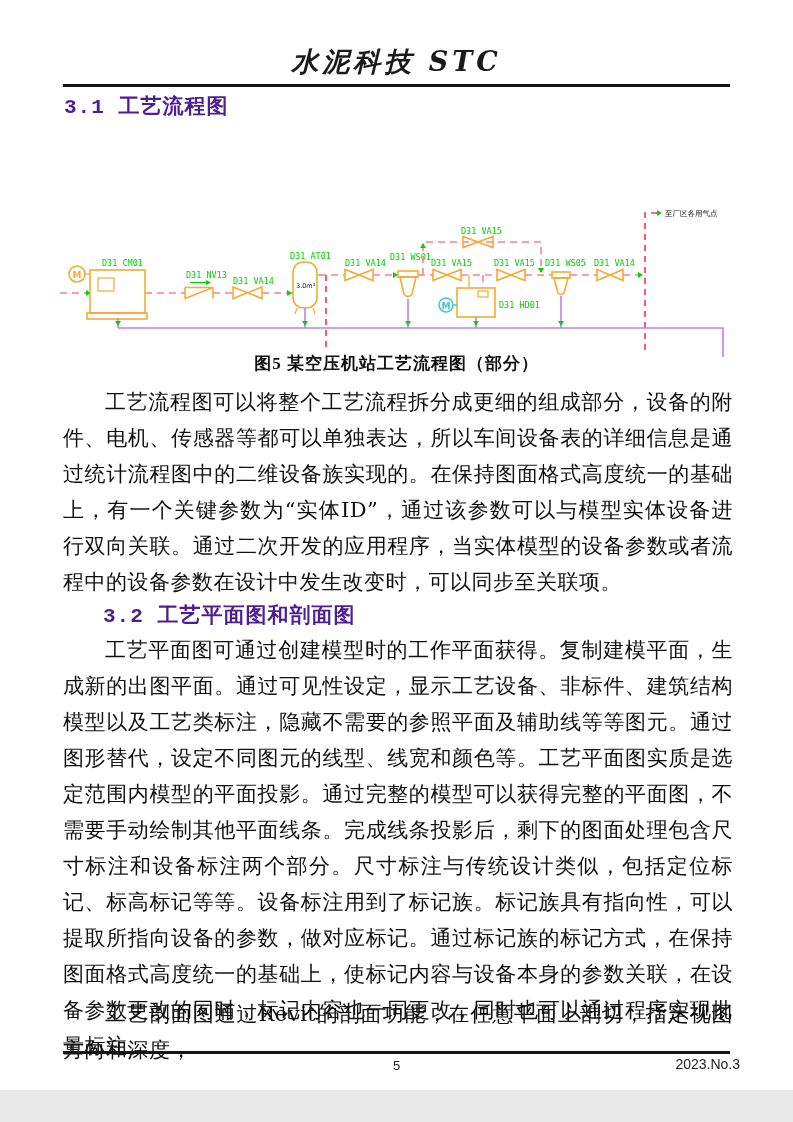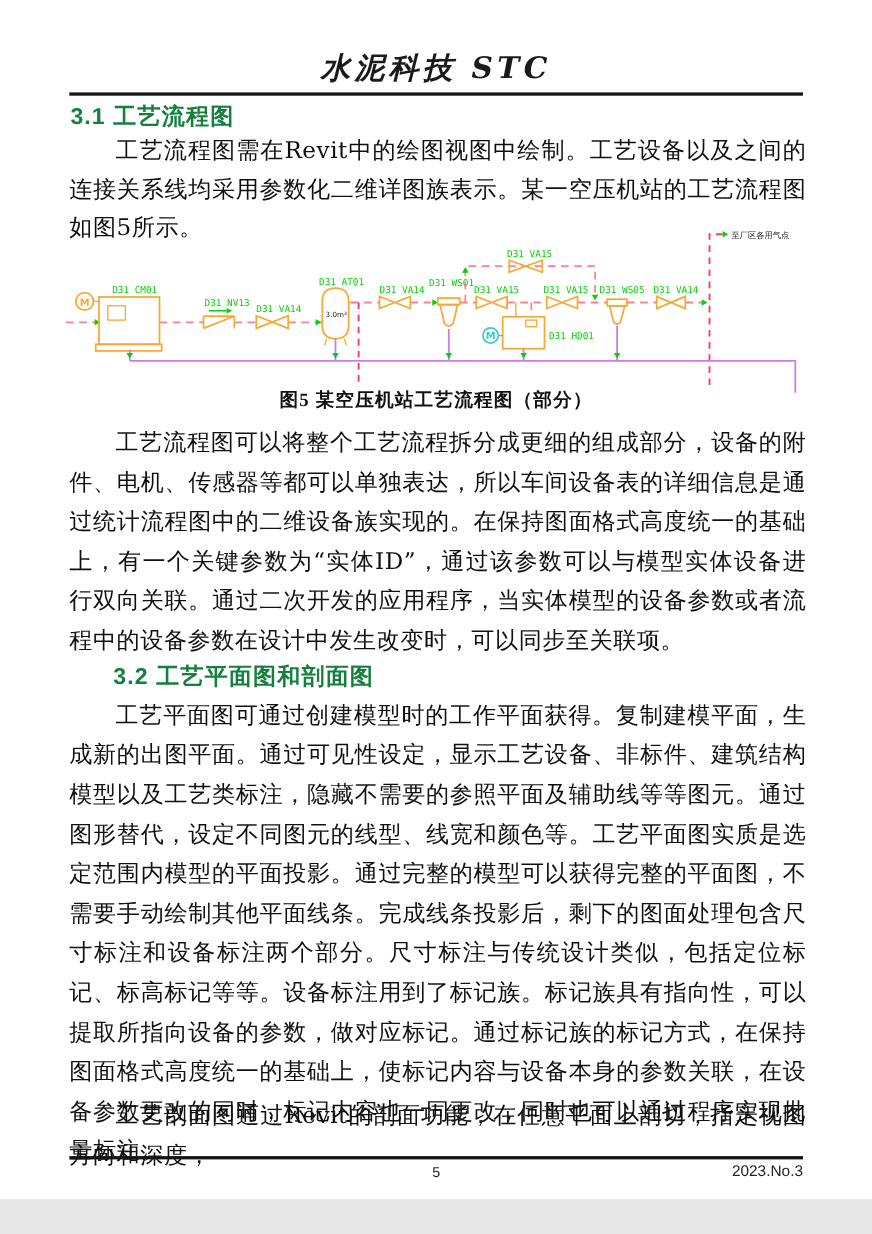--- a/index.html
+++ b/index.html
@@ -14,22 +14,22 @@
   }
   .journal-title{
     position:absolute;top:44px;left:0;width:100%;text-align:center;
     font-size:27px;font-style:italic;letter-spacing:4px;color:#1a1a1a;
     font-family:"DejaVu Serif",serif;font-weight:bold;
   }
   .rule{position:absolute;left:63px;width:667px;height:3px;background:#151515;}
   .rule-top{top:84px;}
   .rule-bottom{top:1051px;}
   .sec-heading{
-    position:absolute;left:64px;font-size:21px;font-weight:bold;color:#15803d;
-    font-family:Liberation Sans, sans-serif;letter-spacing:1px;
+    position:absolute;left:64px;font-size:21px;font-weight:bold;color:#4c1d95;
+    font-family:Liberation Mono, monospace;letter-spacing:1px;
   }
   .h31{top:92px;}
   .h32{top:601px;margin-left:39px;}
   .body-p{
     position:absolute;left:63px;width:670px;font-size:21px;line-height:36px;
     text-align:justify;text-indent:42px;color:#101010;letter-spacing:.5px;
   }
   .p1{top:120px;line-height:35px;}
   .p2{top:384px;}
   .p3{top:632px;}
@@ -37,21 +37,21 @@
   .figure-wrap{position:absolute;top:198px;left:57px;width:690px;height:160px;}
   .fig-caption{
     position:absolute;top:352px;left:0;width:100%;text-align:center;
     font-size:17px;font-weight:bold;color:#111;letter-spacing:1px;font-family:Liberation Serif, serif;
   }
   .footer-page{
     position:absolute;top:1058px;left:0;width:100%;text-align:center;
     font-size:13px;font-family:"Liberation Sans",sans-serif;color:#222;
   }
   .footer-issue{
-    position:absolute;top:1056px;right:63px;font-size:14px;
+    position:absolute;top:1056px;right:53px;font-size:14px;
     font-family:"Liberation Sans",sans-serif;color:#222;text-align:right;
   }
   
   .eq{stroke:var(--eq);fill:none;stroke-width:1.6;}
   .eq-thin{stroke:var(--eq);fill:none;stroke-width:1.2;}
   .cy{stroke:var(--cyan);fill:none;stroke-width:1.5;}
   .pinkd{stroke:var(--pink);fill:none;stroke-width:1.6;stroke-dasharray:7 5;}
   .redd{stroke:var(--red);fill:none;stroke-width:1.7;stroke-dasharray:6 5;}
   .purp{stroke:var(--purple);fill:none;stroke-width:1.6;}
   .gline{stroke:var(--green);fill:none;stroke-width:1.2;}
@@ -62,21 +62,20 @@
 </style>
 </head>
 <body>
 
 <div class="page">
 
   <div class="journal-title">水泥科技 STC</div>
   <div class="rule rule-top"></div>
 
   <div class="sec-heading h31">3.1 工艺流程图</div>
-  <p class="body-p p1">工艺流程图需在Revit中的绘图视图中绘制。工艺设备以及之间的连接关系线均采用参数化二维详图族表示。某一空压机站的工艺流程图如图5所示。</p>
 
   <div class="figure-wrap">
     <svg width="690" height="160" viewBox="0 0 690 160">
 
       <path class="pinkd" d="M3 95 H33"></path>
       <polygon class="garr" points="29,92 29,98 34,95"></polygon>
       <path class="pinkd" d="M88 95 H128 M156 95 H176 M205 95 H236"></path>
       <polygon class="garr" points="230,92 230,98 235,95"></polygon>
 
       <g>

